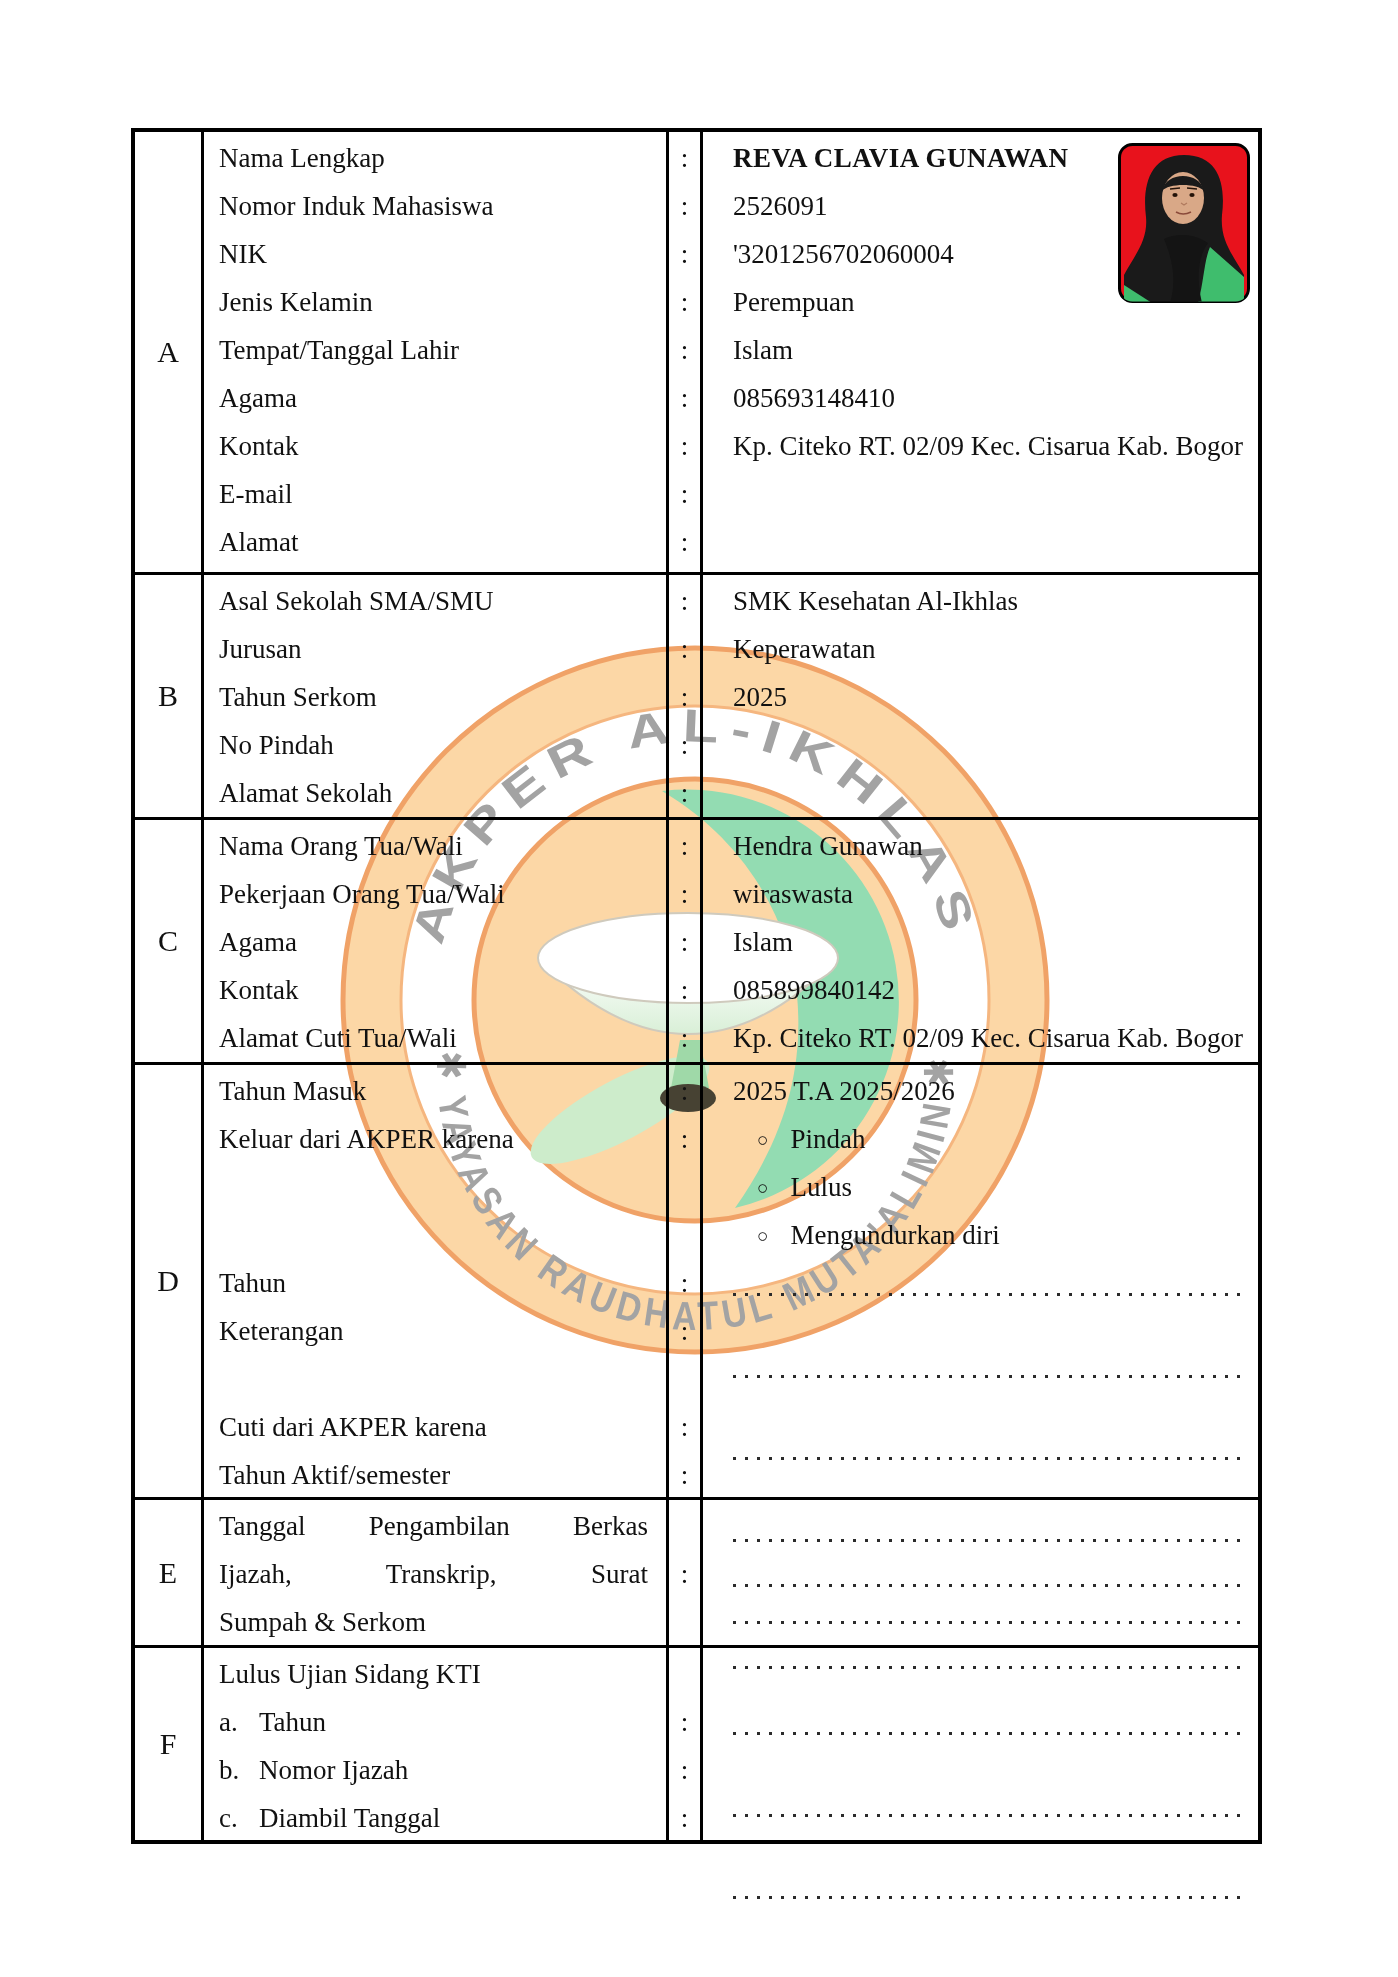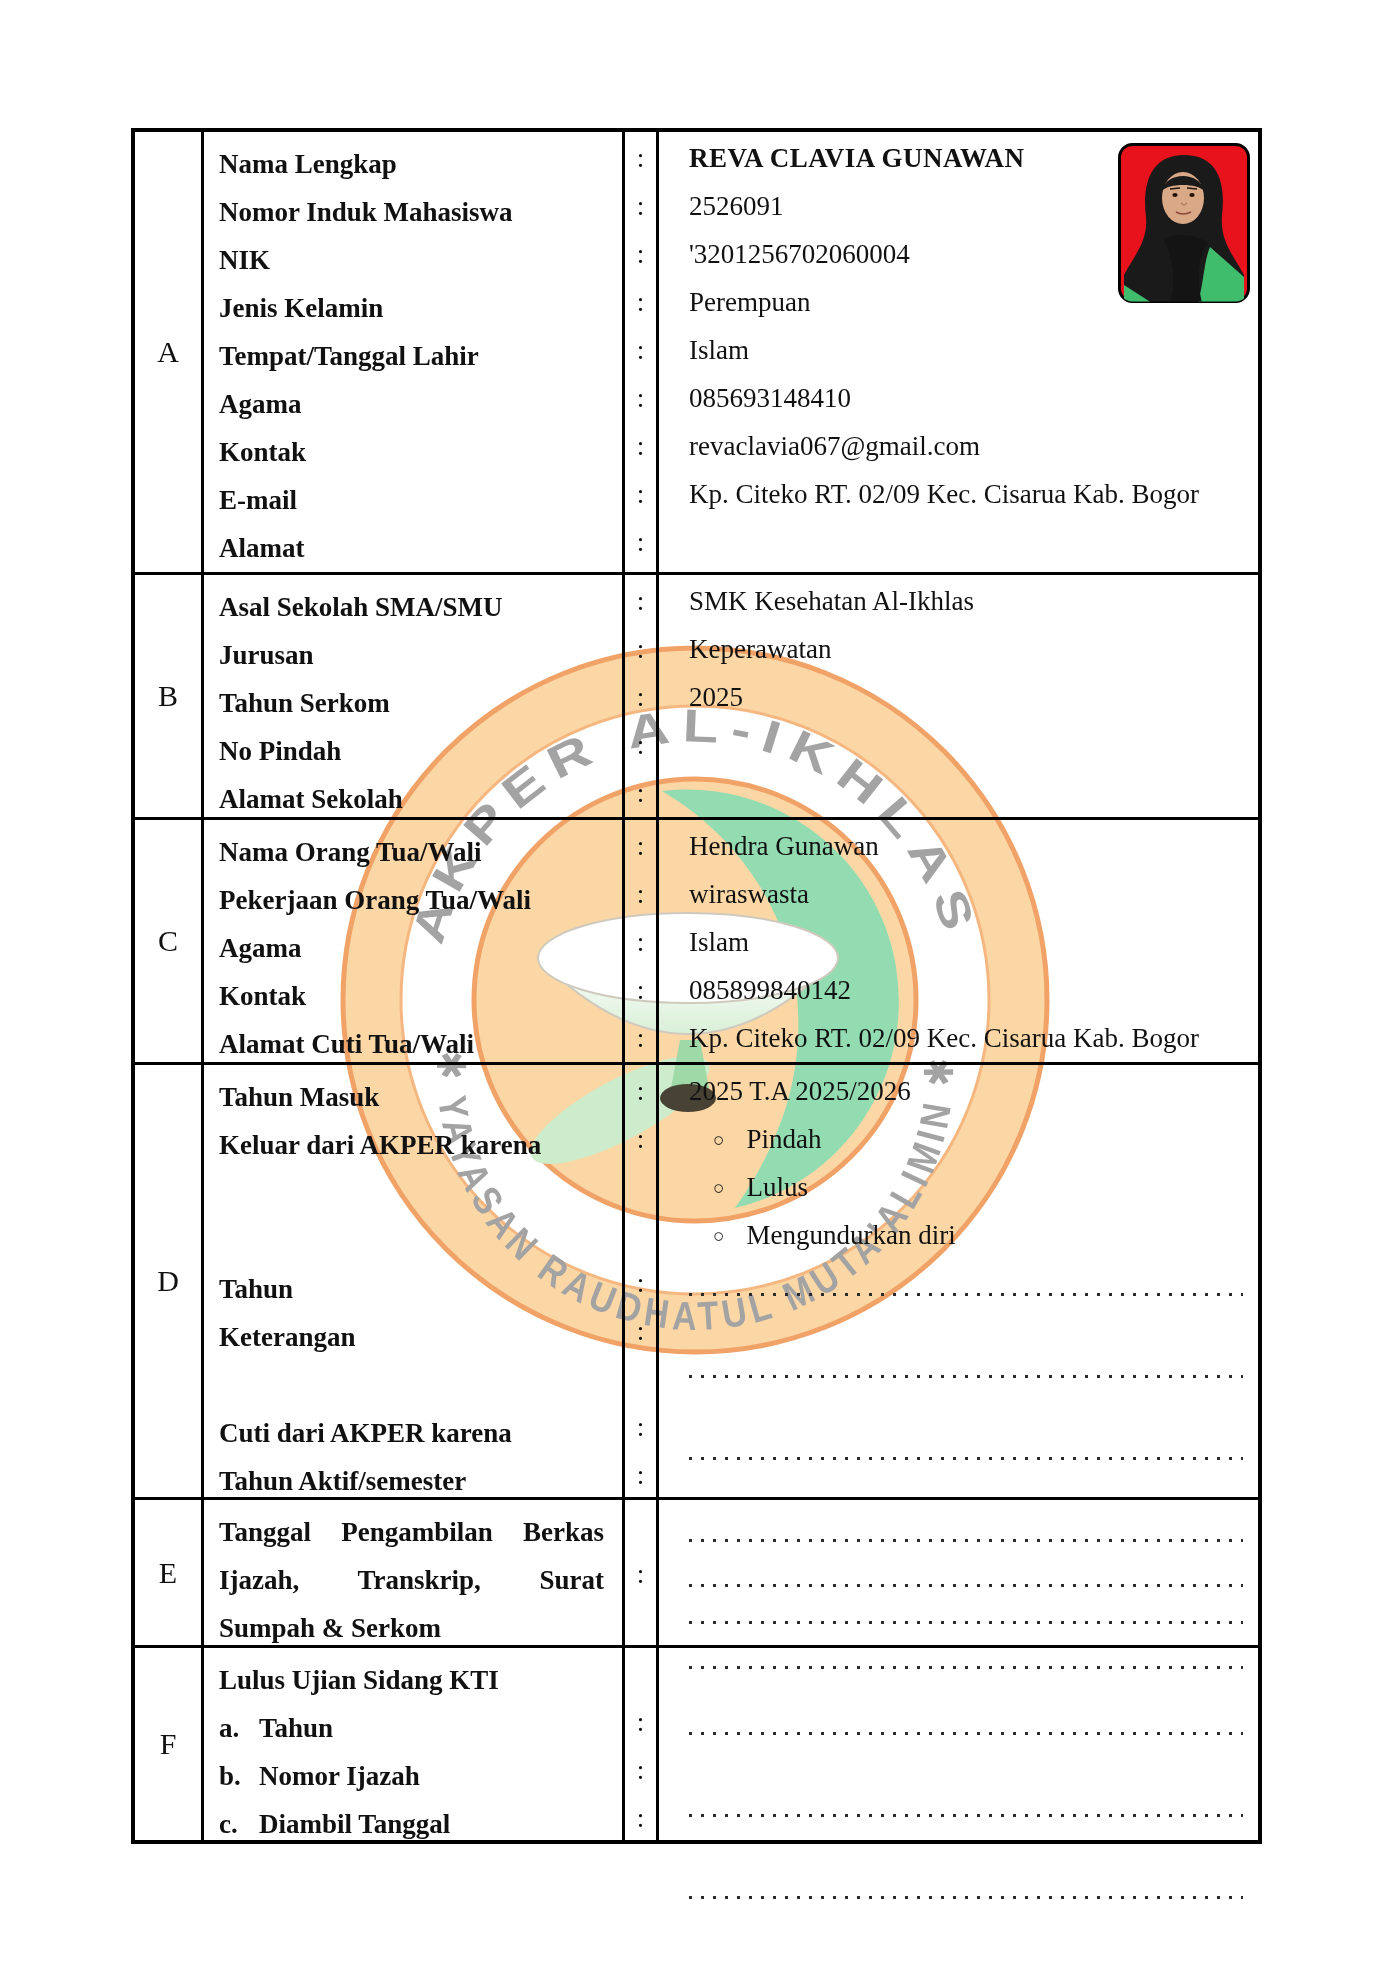--- a/index.html
+++ b/index.html
@@ -36,21 +36,21 @@
     background:transparent;
   }
   .section-row{display:flex;border-top:3px solid #000;box-sizing:border-box;}
   .section-row:first-child{border-top:none;}
   .cell{box-sizing:border-box;}
   .letter-cell{
     width:69px;border-right:3px solid #000;
     display:flex;align-items:center;justify-content:center;
     font-size:30px;
   }
-  .label-cell{width:421px;border-right:3px solid #000;padding:8px 0 0 15px;font-weight:bold;}
+  .label-cell{width:465px;border-right:3px solid #000;padding:2px 0 0 15px;}
   .colon-cell{width:34px;border-right:3px solid #000;padding-top:2px;}
   .value-cell{flex:1;padding:2px 0 0 14px;min-width:0;margin-left:16px;}
   .line{height:48px;line-height:48px;font-size:27px;white-space:nowrap;}
   .label-line.justify{
     white-space:normal;
     text-align:justify;
     text-align-last:justify;
     padding-right:18px;
   }
   .colon-line{text-align:center;}
@@ -157,21 +157,20 @@
           <div class="line colon-line">:</div>
           <div class="line colon-line">:</div>
         </div>
         <div class="cell value-cell">
           <div class="line value-line bold">REVA CLAVIA GUNAWAN</div>
           <div class="line value-line">2526091</div>
           <div class="line value-line">'3201256702060004</div>
           <div class="line value-line">Perempuan</div>
           <div class="line value-line">Islam</div>
           <div class="line value-line">085693148410</div>
-          <div class="line value-line">revaclavia067@gmail.com</div>
           <div class="line value-line">Kp. Citeko RT. 02/09 Kec. Cisarua Kab. Bogor</div>
         </div>
       </div>
       <div class="section-row" style="height: 245px;">
         <div class="cell letter-cell">B</div>
         <div class="cell label-cell">
           <div class="line label-line">Asal Sekolah SMA/SMU</div>
           <div class="line label-line">Jurusan</div>
           <div class="line label-line">Tahun Serkom</div>
           <div class="line label-line">No Pindah</div>

